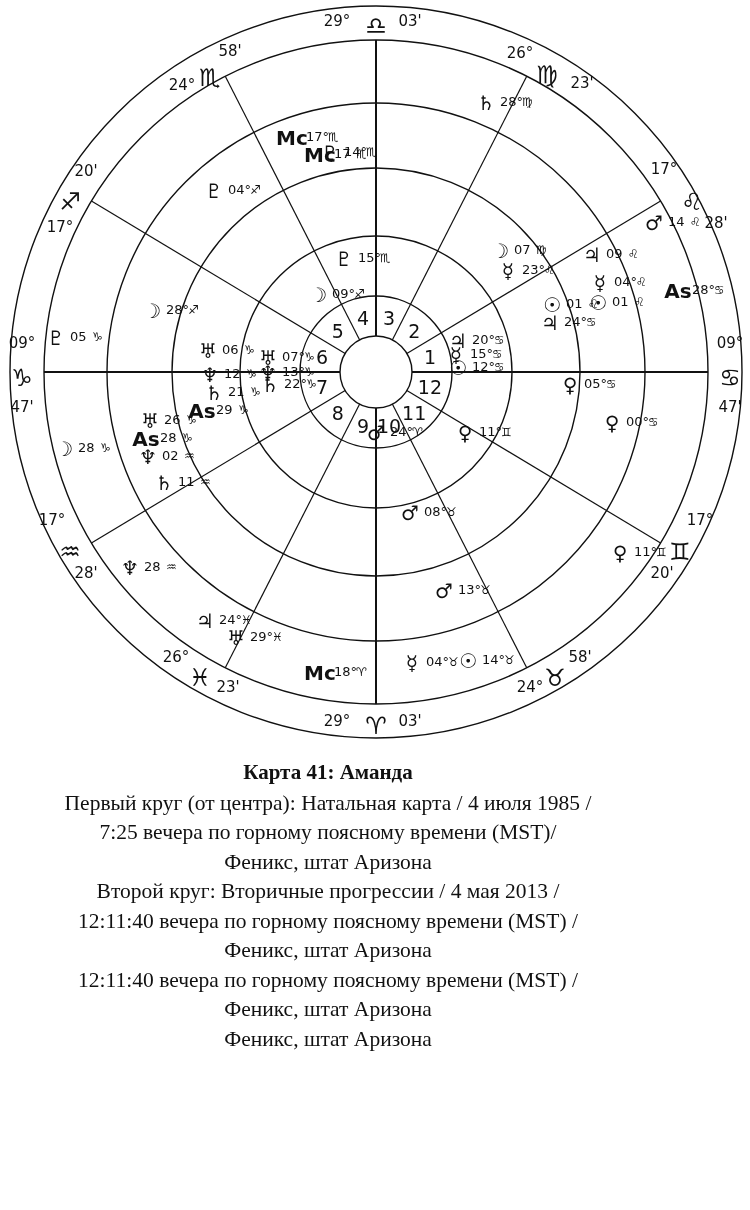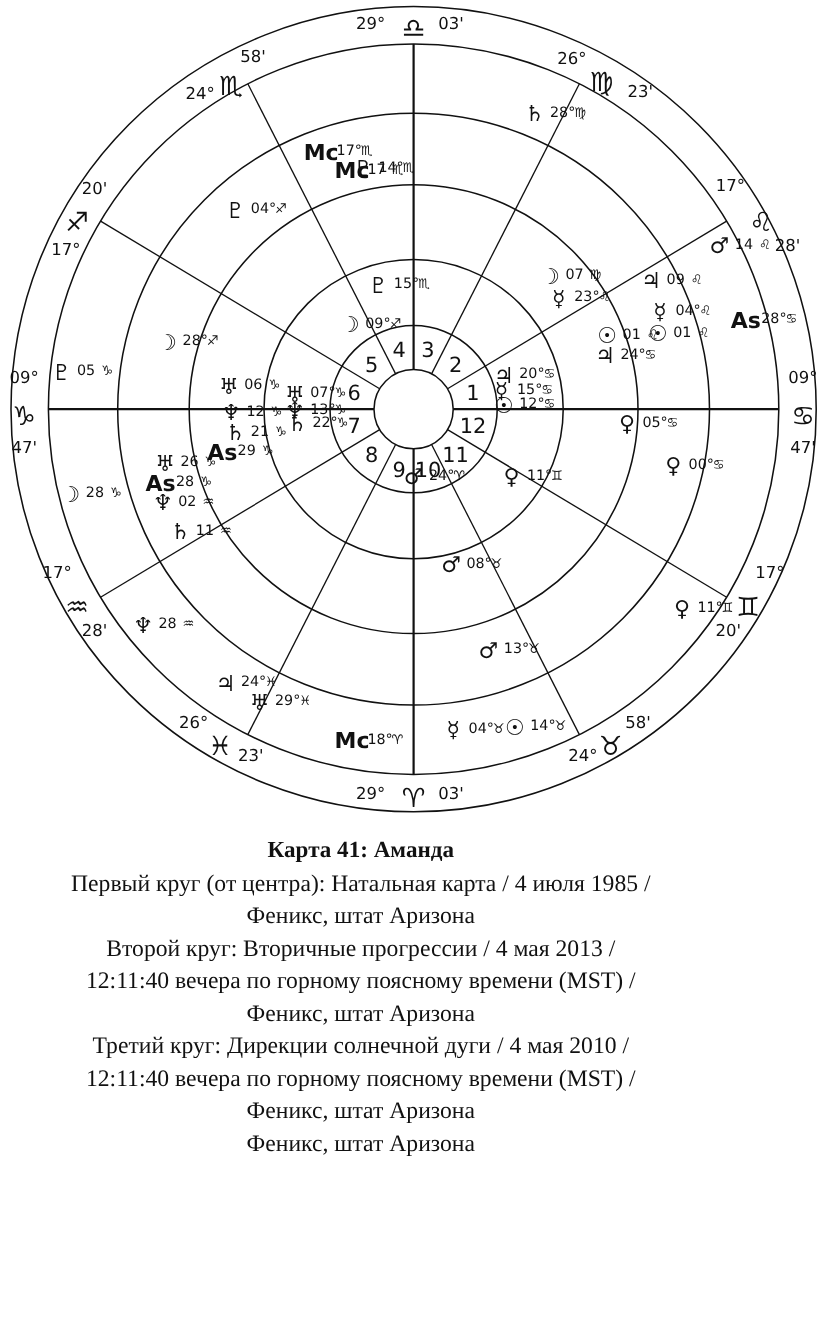--- a/index.html
+++ b/index.html
@@ -354,21 +354,21 @@
             <text x="522" y="106" text-anchor="start" class="t" font-size="12">♍</text>
           </g>
         </g>
       </g>
 </svg>
 </div>
 
 <div class="caption">
   <div class="title">Карта 41: Аманда</div>
   <div>Первый круг (от центра): Натальная карта / 4 июля 1985 /</div>
+  <div>7:25 вечера по горному поясному времени (MST)/</div>
   <div>Феникс, штат Аризона</div>
   <div>Второй круг: Вторичные прогрессии / 4 мая 2013 /</div>
   <div>12:11:40 вечера по горному поясному времени (MST) /</div>
   <div>Феникс, штат Аризона</div>
-  <div>Третий круг: Дирекции солнечной дуги / 4 мая 2010 /</div>
   <div>12:11:40 вечера по горному поясному времени (MST) /</div>
   <div>Феникс, штат Аризона</div>
   <div>Феникс, штат Аризона</div>
 </div>
 
 </body></html>

